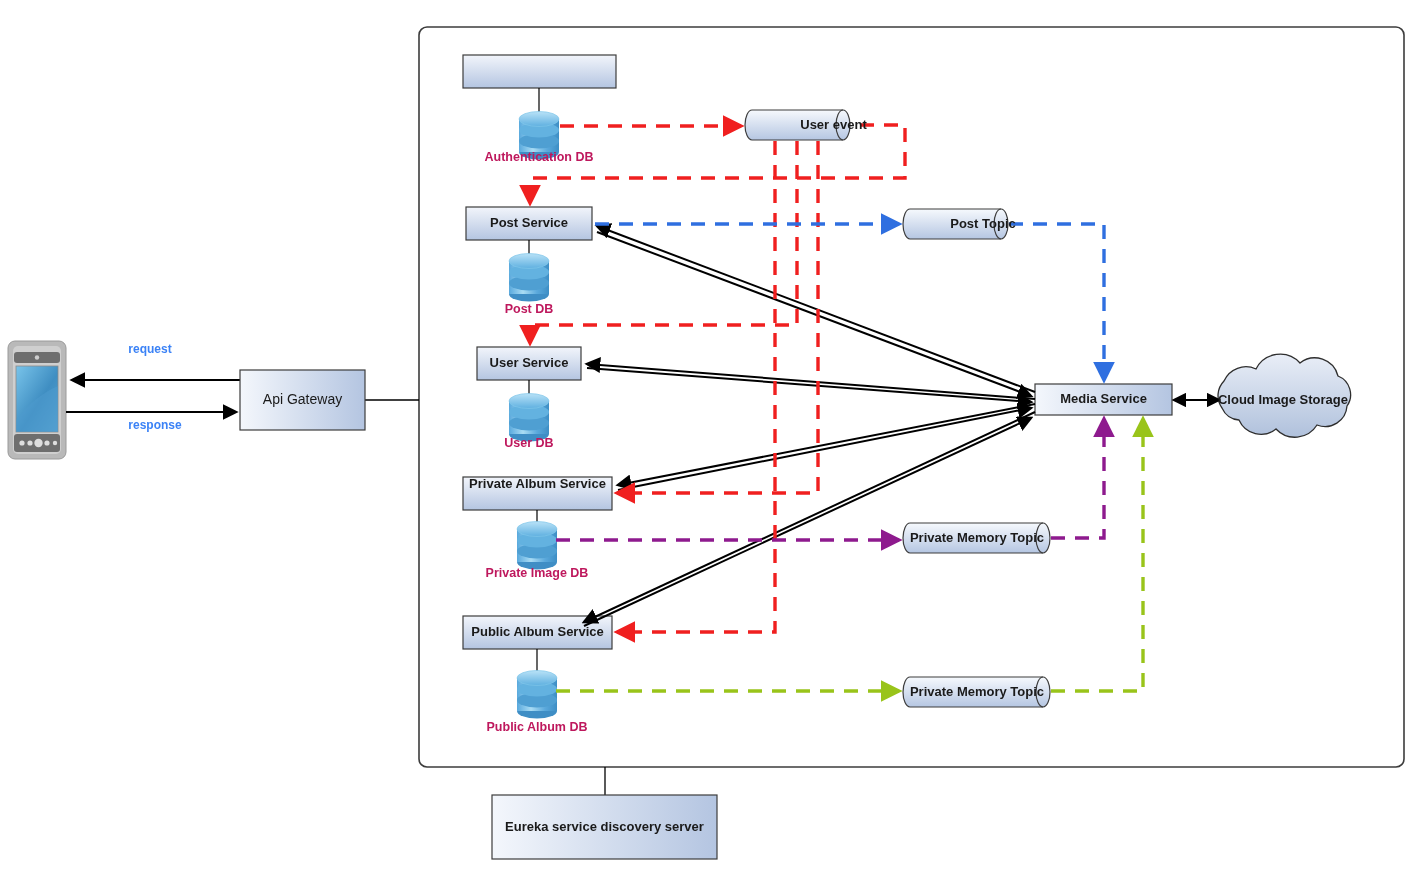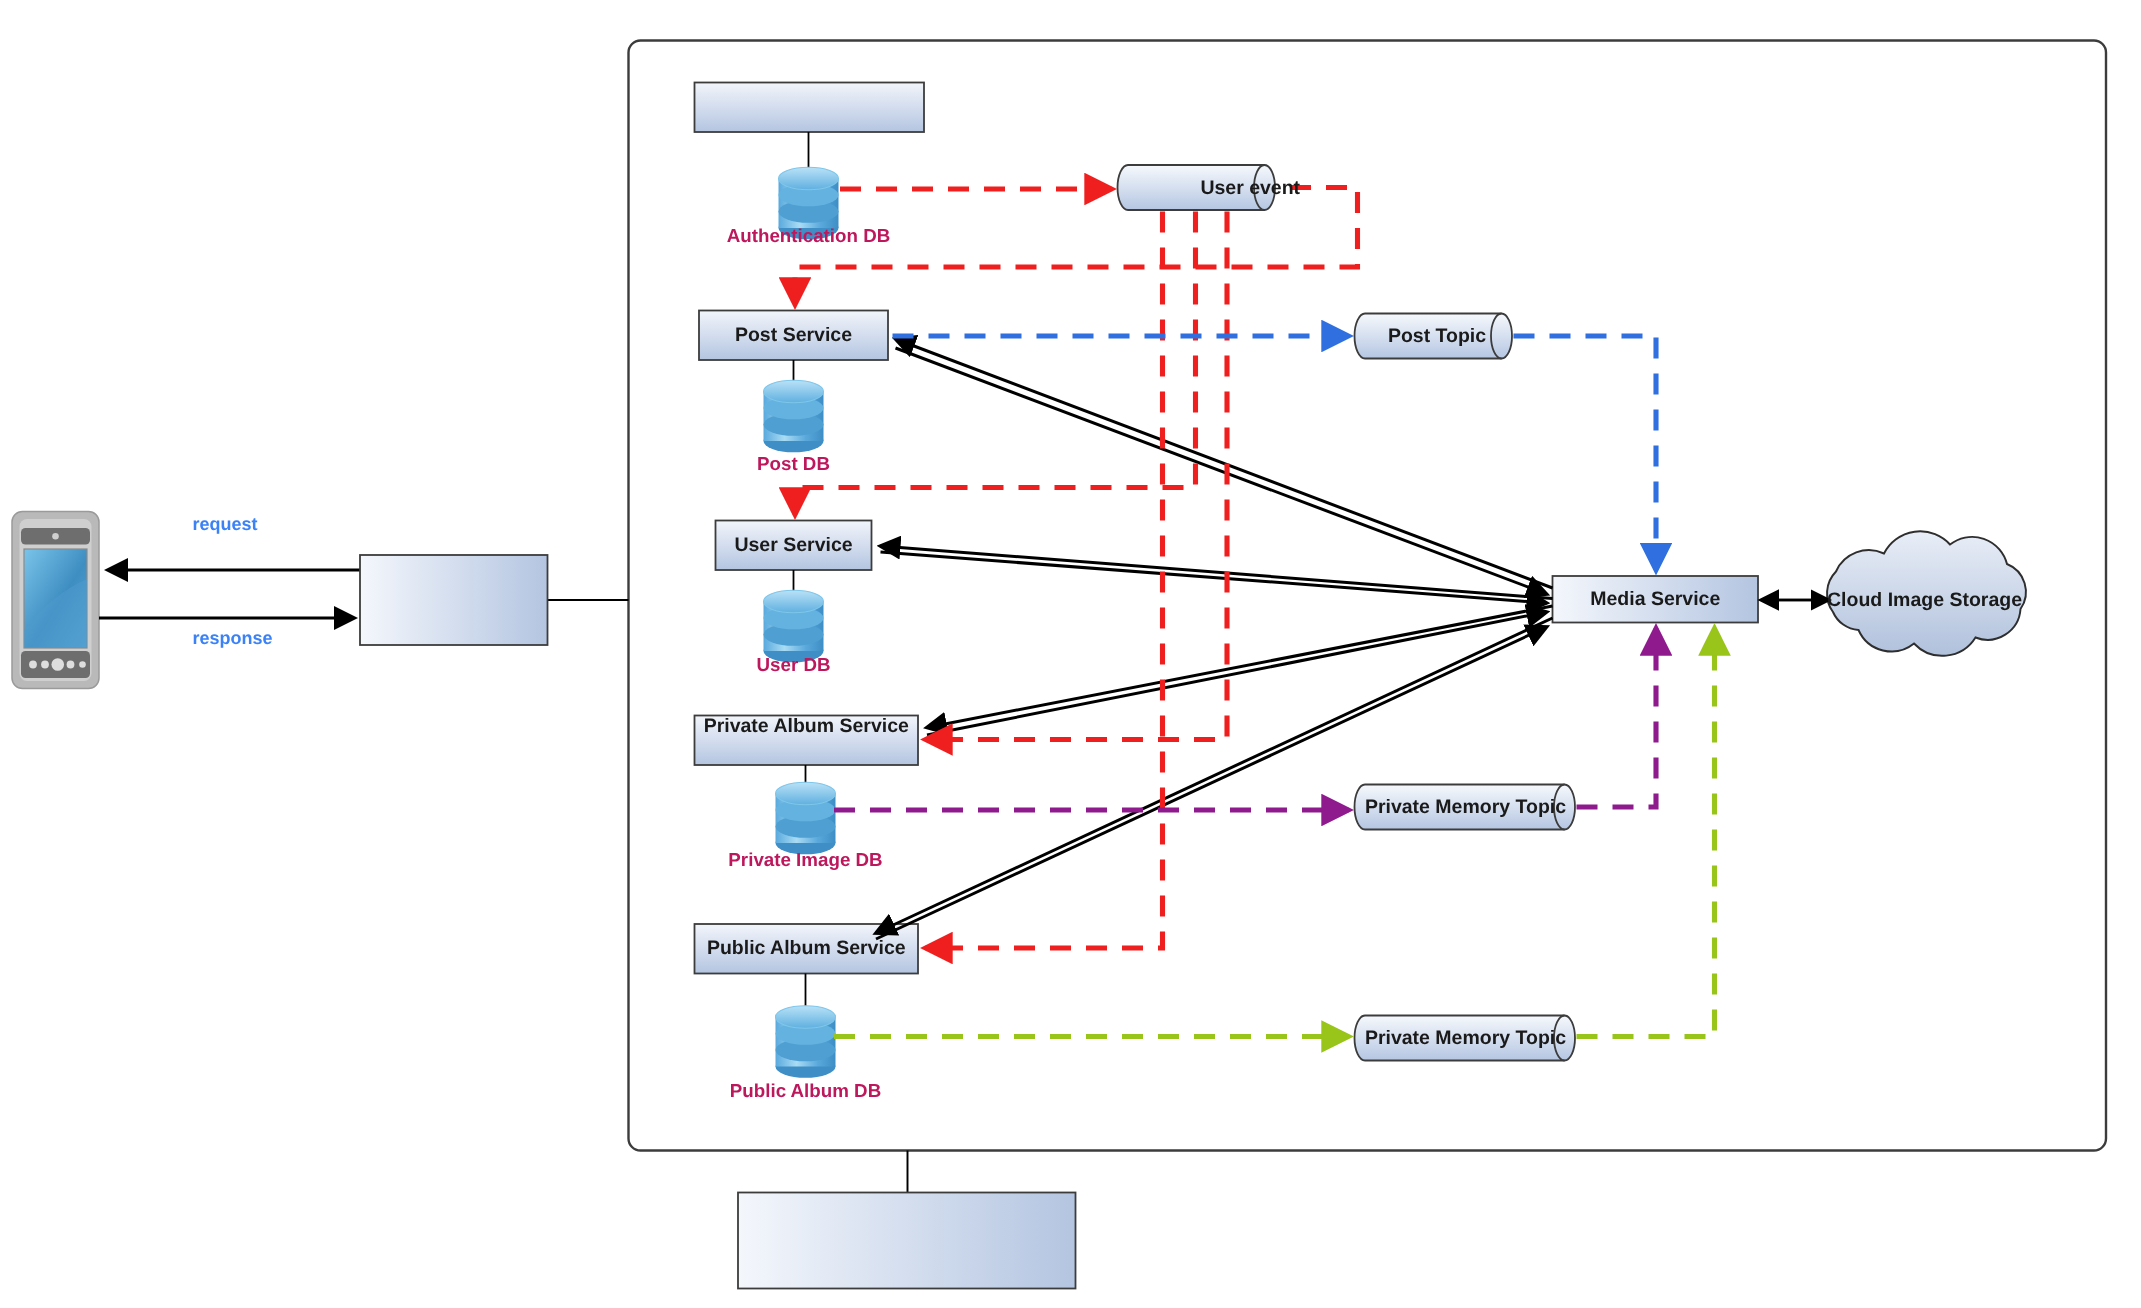--- a/index.html
+++ b/index.html
@@ -213,23 +213,25 @@
 
     <path d="M556,691 L899,691" stroke="#99c41a" stroke-width="3.4" fill="none" stroke-dasharray="14,10" marker-end="url(#arrGreen)"></path>
     <path d="M1051,691 L1143,691 L1143,419" stroke="#99c41a" stroke-width="3.4" fill="none" stroke-dasharray="14,10" marker-end="url(#arrGreen)"></path>
   </svg>
 
   <div class="nodelabel" style="left:466px;top:207px;width:126px;height:33px;">Post Service</div>
   <div class="nodelabel" style="left:477px;top:347px;width:104px;height:33px;">User Service</div>
   <div class="nodelabel" style="left:463px;top:468px;width:149px;height:33px;">Private Album Service</div>
   <div class="nodelabel" style="left:463px;top:616px;width:149px;height:33px;">Public Album Service</div>
   <div class="nodelabel" style="left:1035px;top:384px;width:137px;height:31px;border-radius:12px;">Media Service</div>
+  <div class="nodelabel" style="left:240px;top:370px;width:125px;height:60px;font-weight:normal;font-size:14px;">Api Gateway</div>
+  <div class="nodelabel" style="left:492px;top:795px;width:225px;height:64px;">Eureka service discovery server</div>
 
   <div class="nodelabel" style="left:745px;top:110px;width:105px;height:30px;margin-left:36px;">User event</div>
-  <div class="nodelabel" style="left:903px;top:209px;width:110px;height:30px;">Post Topic</div>
+  <div class="nodelabel" style="left:903px;top:209px;width:110px;height:30px;padding-left:25px;">Post Topic</div>
   <div class="nodelabel" style="left:903px;top:523px;width:148px;height:30px;">Private Memory Topic</div>
   <div class="nodelabel" style="left:903px;top:677px;width:148px;height:30px;">Private Memory Topic</div>
 
   <div class="nodelabel" style="left:1209px;top:387px;width:148px;height:26px;font-weight:bold;">Cloud Image Storage</div>
 
   <div class="dblabel" style="left:459px;top:148px;width:160px;height:18px;">Authentication DB</div>
   <div class="dblabel" style="left:469px;top:300px;width:120px;height:18px;">Post DB</div>
   <div class="dblabel" style="left:469px;top:434px;width:120px;height:18px;">User DB</div>
   <div class="dblabel" style="left:462px;top:564px;width:150px;height:18px;">Private Image DB</div>
   <div class="dblabel" style="left:462px;top:718px;width:150px;height:18px;">Public Album DB</div>

